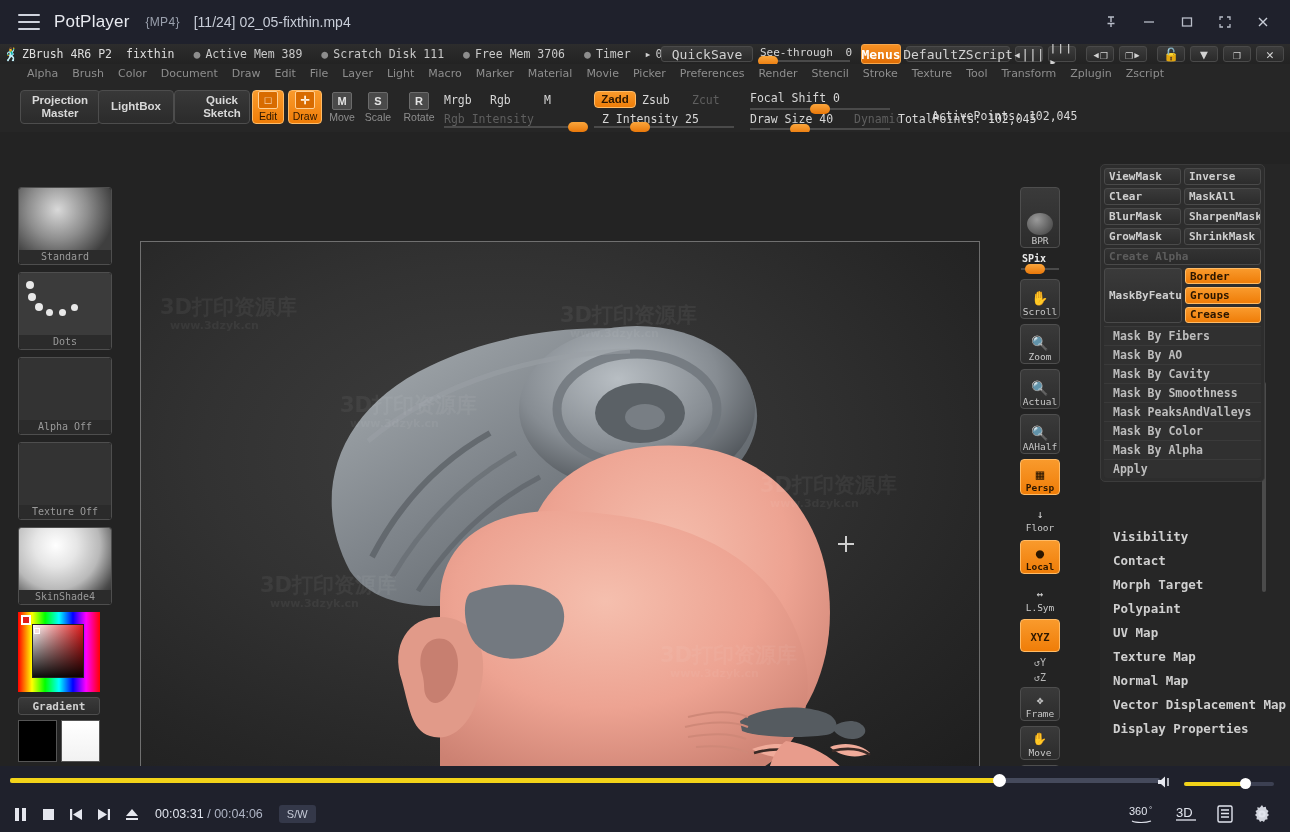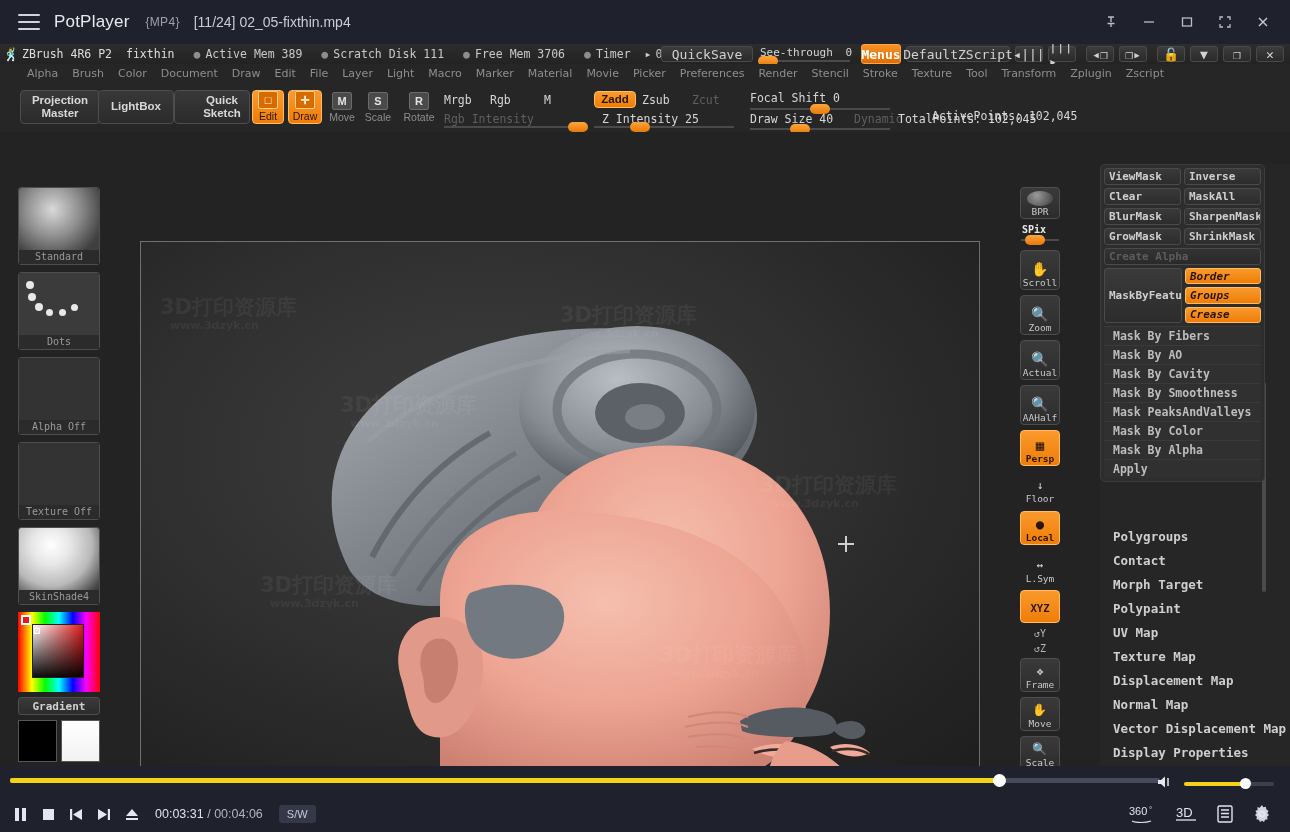--- a/index.html
+++ b/index.html
@@ -87,21 +87,21 @@
     position:absolute; left:140px; top:109px; width:840px; height:528px;
     background: radial-gradient(ellipse at 42% 40%, #3e3e3e 0%, #323232 42%, #262626 75%, #1e1e1e 100%);
     border-right: 1px solid #6c6c6c; border-bottom: 1px solid #6c6c6c;
     overflow:hidden;
   }
   #docframe { position:absolute; left:140px; top:109px; width:840px; height:528px;
     border-top:1px solid #707070; border-left:1px solid #707070; pointer-events:none; }
 
   
   #leftcol { position:absolute; left:18px; top:55px; width:84px; }
-  .thumb { width:82px; margin-bottom:7px; background:#000000; border:1px solid #4e4e4e;
+  .thumb { width:94px; margin-bottom:7px; background:#000000; border:1px solid #4e4e4e;
     border-radius:3px; overflow:hidden; position:relative; cursor:pointer; }
   .thumb .img { height:62px; width:100%; display:block; }
   .thumb .cap { height:14px; background:#2b2b2b; color:#9a9a9a; font-size:10px;
     font-family:"DejaVu Sans Mono", monospace; text-align:center; line-height:14px; }
   .gradbox { width:82px; height:80px; cursor:pointer;
     background:
       linear-gradient(to right, rgba(255,0,0,0) 0%, rgba(255,0,0,0) 100%),
       linear-gradient(to right,#ff0000,#ffff00 17%,#00ff00 33%,#00ffff 50%,#0000ff 67%,#ff00ff 83%,#ff0000 100%);
     position:relative; }
   .gradbox .inner { position:absolute; left:14px; top:12px; width:52px; height:54px;
@@ -135,21 +135,21 @@
   #palette { position:absolute; left:1100px; top:32px; width:190px; bottom:0;
     background:#262626; }
   #maskpanel { position:absolute; left:1100px; top:32px; width:165px;
     background:#2d2d2d; border:1px solid #3c3c3c; border-radius:5px; padding:3px; }
   .mrow { display:flex; gap:3px; margin-bottom:3px; }
   .mbtn { flex:1; height:17px; background:linear-gradient(#3a3a3a,#2c2c2c);
     border:1px solid #4a4a4a; border-radius:3px; color:#cfcfcf;
     font-family:"DejaVu Sans Mono", monospace; font-weight:bold; font-size:11px;
     display:flex; align-items:center; padding-left:4px; overflow:hidden; white-space:nowrap;
     cursor:pointer; }
-  .mbtn.org { background:linear-gradient(#f99a2c,#ef7d08); border-color:#ffbb66; color:#2a1600;font-style:italic; }
+  .mbtn.org { background:linear-gradient(#f99a2c,#ef7d08); border-color:#ffbb66; color:#2a1600; }
   .mbtn.dis { color:#5d5d5d; background:linear-gradient(#333,#2a2a2a); }
   .mlist { background:#303030; border-radius:3px; margin-top:2px; }
   .mitem { height:19px; color:#bdbdbd; font-family:"DejaVu Sans Mono", monospace;
     font-weight:bold; font-size:11.5px; display:flex; align-items:center; padding-left:9px;
     border-top:1px solid #3a3a3a; cursor:pointer; }
   .mbf { display:flex; gap:3px; margin-bottom:3px; }
   .mbf .big { width:78px; height:55px; background:linear-gradient(#3a3a3a,#2c2c2c);
     border:1px solid #4a4a4a; border-radius:3px; color:#cfcfcf;
     font-family:"DejaVu Sans Mono", monospace; font-weight:bold; font-size:11px;
     display:flex; align-items:center; padding-left:4px; overflow:hidden; cursor:pointer; }
@@ -499,21 +499,21 @@
         <span class="wm" style="left:120px;top:330px;font-size:21px;">3D打印资源库</span>
         <span class="wm" style="left:130px;top:356px;font-size:11px;">www.3dzyk.cn</span>
         <span class="wm" style="left:520px;top:400px;font-size:21px;">3D打印资源库</span>
         <span class="wm" style="left:530px;top:426px;font-size:11px;">www.3dzyk.cn</span>
       </div>
       <div id="docframe"></div>
 
       <div id="crosshair"></div>
 
       <div id="rightbar">
-        <div class="vbtn" style="height:32px;">
+        <div class="vbtn" style="height:61px;">
           <span class="gl" style="width:26px;height:22px;border-radius:50%;background:radial-gradient(circle at 38% 30%,#9a9a9a,#3a3a3a);"></span>
           <span>BPR</span>
         </div>
         <div style="width:40px;margin-bottom:6px;position:relative;height:20px;">
           <span style="position:absolute;left:2px;top:0;color:#e8e8e8;font-family:'DejaVu Sans Mono',monospace;font-size:10px;font-weight:bold;">SPix</span>
           <div class="slider" style="left:1px;top:15px;width:38px;">
               <i style="left:4px;"></i>
             </div>
         </div>
         <div class="vbtn" style="height:40px;">
@@ -561,27 +561,26 @@
         </div>
         <div class="vbtn" style="height:34px;">
           <span class="gl" style="font-size:12px;">🔍</span>
           <span>Scale</span>
         </div>
 
       </div>
 
       <div id="palette">
         <div style="height:360px;"></div>
-        <div class="psec">Polygroups</div>
+        <div class="psec">Visibility</div>
         <div class="psec">Contact</div>
         <div class="psec">Morph Target</div>
         <div class="psec">Polypaint</div>
         <div class="psec">UV Map</div>
         <div class="psec">Texture Map</div>
-        <div class="psec">Displacement Map</div>
         <div class="psec">Normal Map</div>
         <div class="psec">Vector Displacement Map</div>
         <div class="psec">Display Properties</div>
 
       </div>
       <div id="palscroll"></div>
 
       <div id="maskpanel">
         <div class="mrow">
           <div class="mbtn">ViewMask</div>

